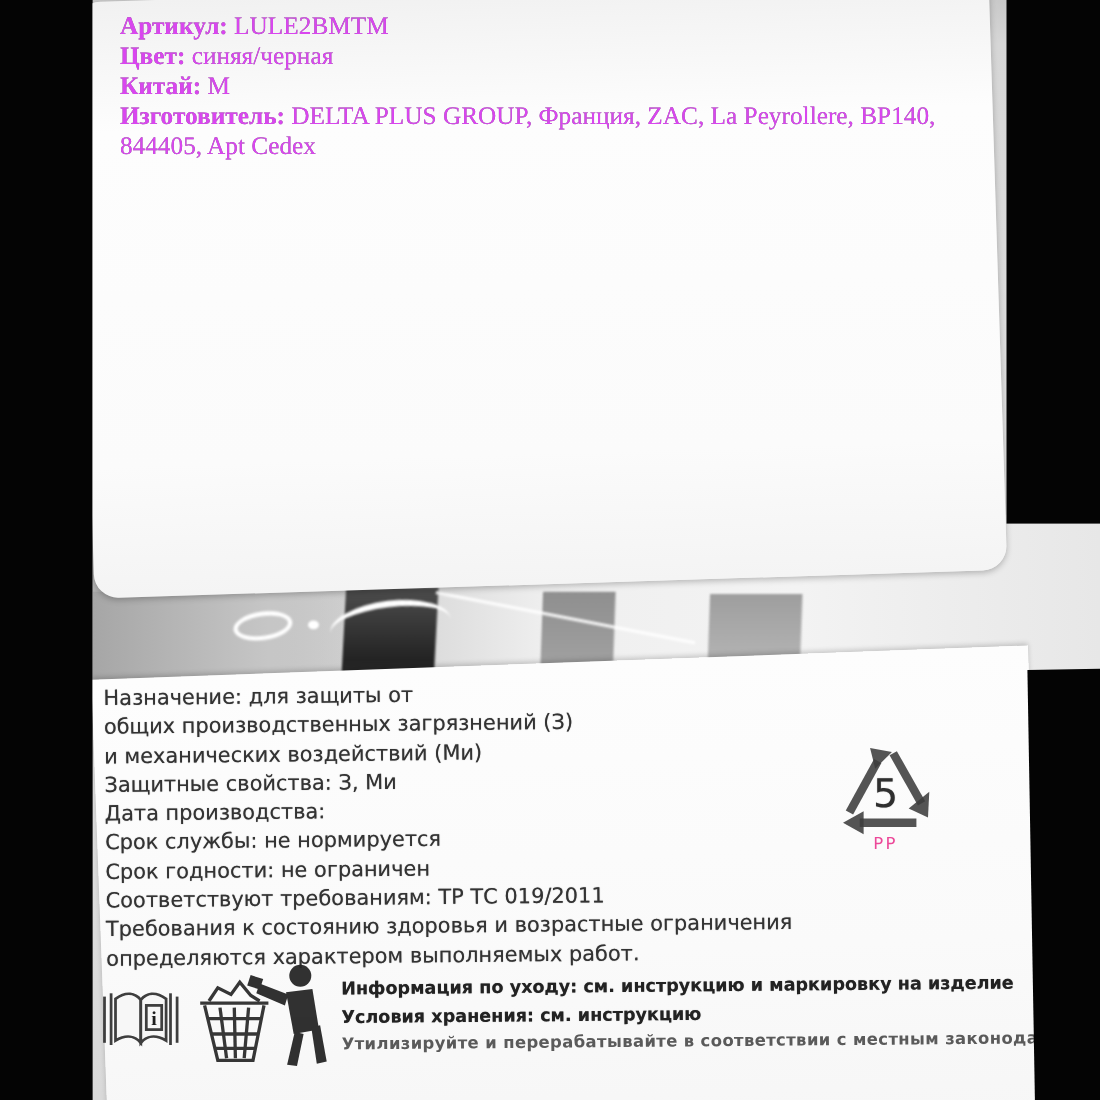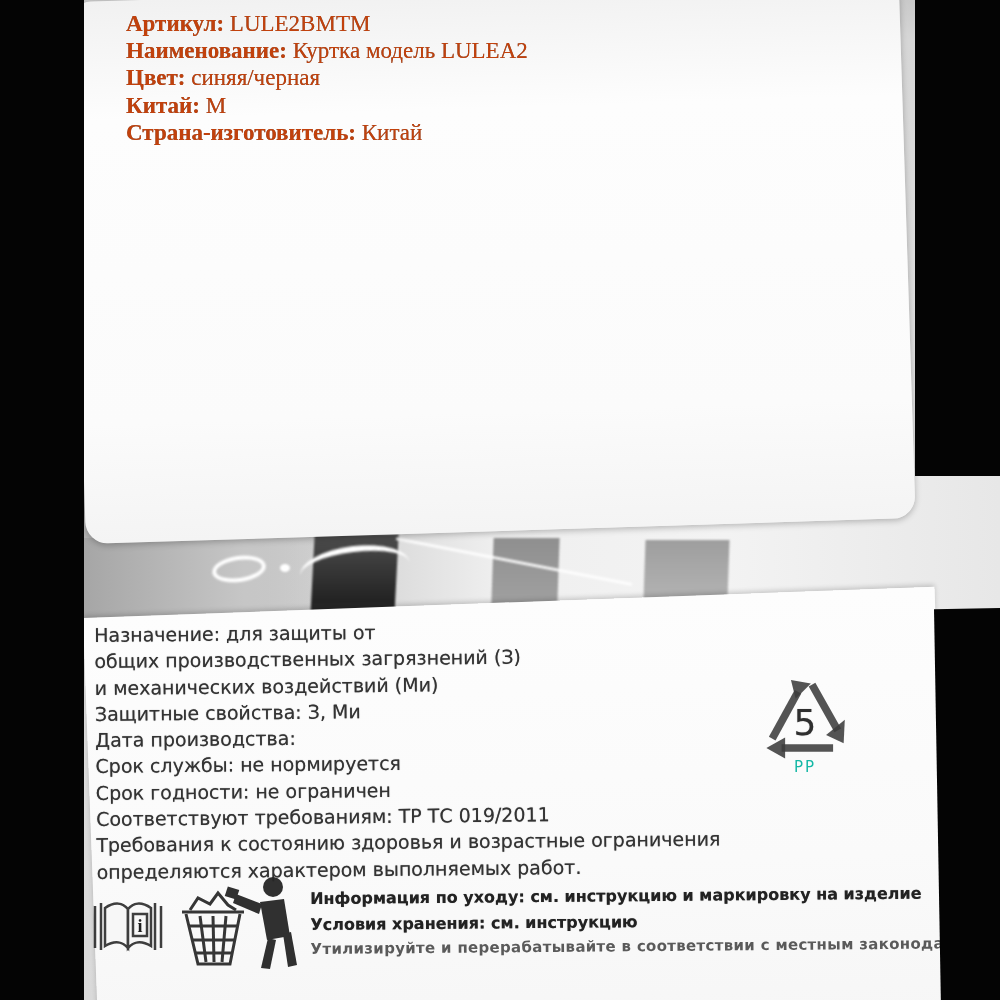--- a/index.html
+++ b/index.html
@@ -32,22 +32,22 @@
   .reflect-line{position:absolute;left:310px;top:92px;width:240px;height:3px;
     background:rgba(255,255,255,.85);transform:rotate(11deg);filter:blur(.8px);}
   
   .card-top{
     position:absolute;left:86px;top:2px;width:830px;height:542px;
     background:linear-gradient(180deg,#f1f1f1 0%,#fdfdfd 22%,#fbfbfb 78%,#f4f4f4 100%);
     border-radius:22px;transform:rotate(-1.8deg);transform-origin:0 100%;
     box-shadow:0 2px 6px rgba(0,0,0,.25);
   }
   .top-text{
-    position:absolute;left:126px;top:10px;width:772px;
-    font-size:23px;line-height:27.2px;color:#c2410c;
+    position:absolute;left:109px;top:10px;width:772px;
+    font-size:23px;line-height:27.2px;color:#d946ef;
     text-shadow:0 0 .6px rgba(0,0,0,.55);
   }
   .top-text p{margin:0;}
   .top-text .b{font-weight:bold;}
   .cert{margin-top:1px;}
   
   .card-bottom{
     position:absolute;left:83px;top:618px;width:852px;height:440px;
     background:linear-gradient(180deg,#fdfdfd,#fafafa 60%,#f6f6f6);
     transform:rotate(-2.1deg);transform-origin:0 0;
@@ -64,21 +64,21 @@
   
   .recycle{position:absolute;left:746px;top:666px;width:118px;height:112px;text-align:center;}
   .recycle .num{
     position:absolute;left:0;right:0;top:36px;
     font-family:"DejaVu Sans","Liberation Sans",sans-serif;
     font-size:36px;color:#2f2f2f;text-shadow:0 0 1px rgba(0,0,0,.4);
   }
   .recycle .mat{
     position:absolute;left:0;right:0;top:92px;
     font-family:"DejaVu Sans","Liberation Sans",sans-serif;
-    font-size:15px;letter-spacing:2px;color:#14b8a6;
+    font-size:15px;letter-spacing:2px;color:#ec4899;
   }
   
   .icon-book{position:absolute;left:90px;top:886px;}
   .icon-tidyman{position:absolute;left:170px;top:874px;}
   .care-text{
     position:absolute;left:310px;top:886px;width:660px;
     font-family:"DejaVu Sans","Liberation Sans",sans-serif;
     line-height:25.5px;transform:rotate(-.5deg);transform-origin:0 0;
   }
   .care-text div{white-space:nowrap;}
@@ -104,24 +104,23 @@
     <div class="reflect-ellipse"></div>
     <div class="reflect-dot"></div>
     <div class="reflect-arc"></div>
     <div class="reflect-line"></div>
   </div>
 
   <div class="card-top"></div>
 
   <div class="top-text">
     <p><span class="b">Артикул:</span><span> LULE2BMTM</span></p>
-    <p><span class="b">Наименование:</span><span> Куртка модель LULEA2</span></p>
     <p><span class="b">Цвет:</span><span> синяя/черная</span></p>
     <p><span class="b">Китай:</span><span> M</span></p>
-    <p><span class="b">Страна-изготовитель:</span><span> Китай</span></p>
+    <p><span class="b">Изготовитель:</span><span> DELTA PLUS GROUP, Франция, ZAC, La Peyrollere, BP140, 844405, Apt Cedex</span></p>
   </div>
 
   <div class="card-bottom"></div>
 
   <div class="bottom-text">
     <div>Назначение: для защиты от</div>
     <div>общих производственных загрязнений (З)</div>
     <div>и механических воздействий (Ми)</div>
     <div>Защитные свойства: З, Ми</div>
     <div>Дата производства:</div>

